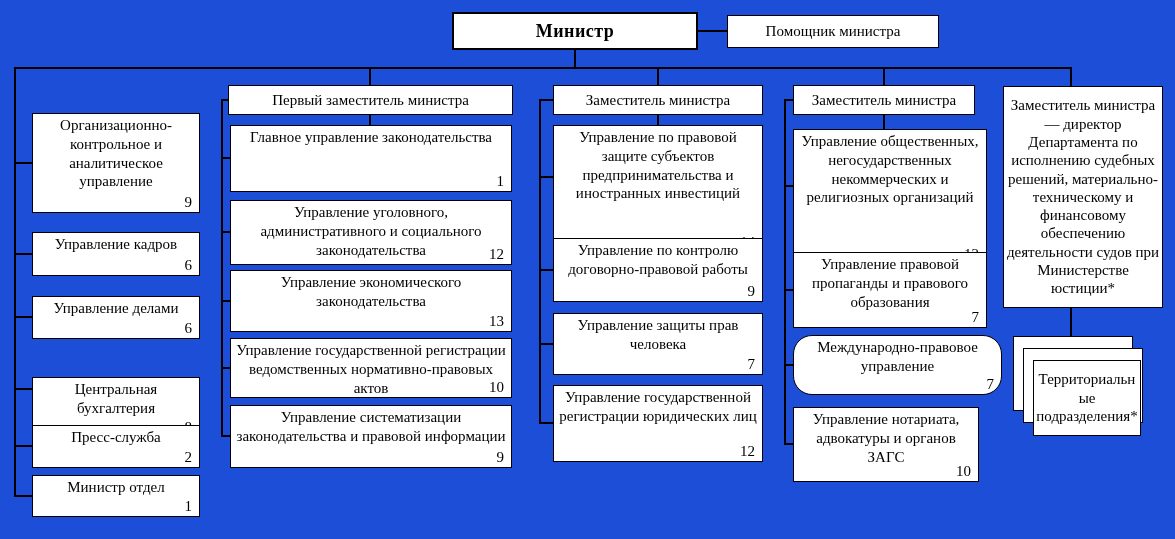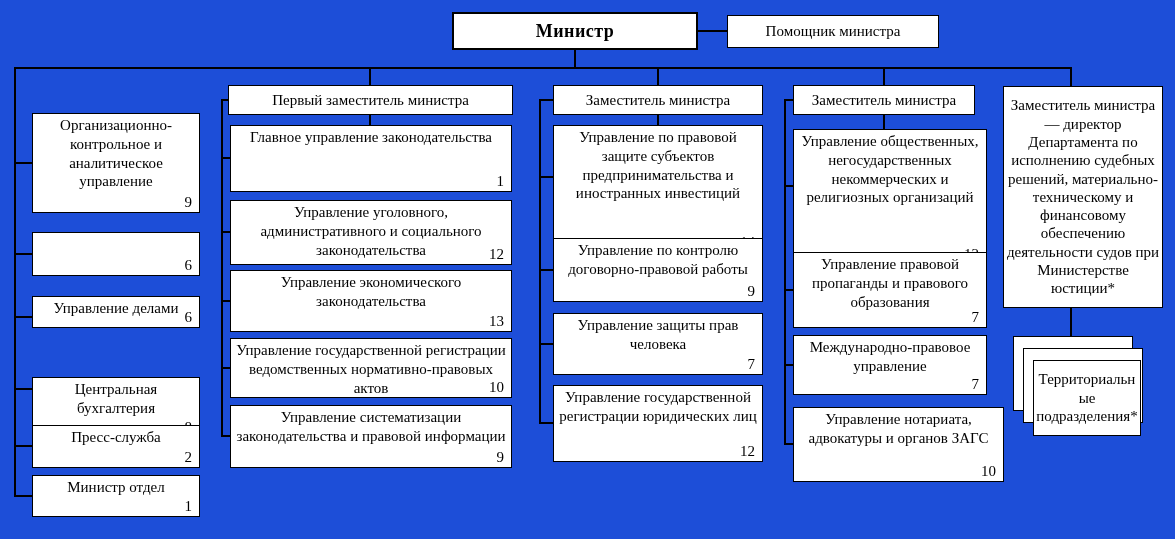--- a/index.html
+++ b/index.html
@@ -76,23 +76,24 @@
   </div>
   <div class="box hdr" style="left:727px;top:15px;width:212px;height:33px;">
     <span>Помощник министра</span>
   </div>
 
   <div class="box unit" style="left:32px;top:113px;width:168px;height:100px;">
     <div class="lbl">Организационно-контрольное и аналитическое управление</div>
     <div class="num">9</div>
   </div>
   <div class="box unit" style="left:32px;top:232px;width:168px;height:44px;">
+    <div class="lbl">Управление кадров</div>
     <div class="num">6</div>
   </div>
-  <div class="box unit" style="left:32px;top:296px;width:168px;height:32px;">
+  <div class="box unit" style="left:32px;top:296px;width:168px;height:43px;">
     <div class="lbl">Управление делами</div>
     <div class="num">6</div>
   </div>
   <div class="box unit" style="left:32px;top:377px;width:168px;height:61px;text-align:center;">
     <div class="lbl">Центральная бухгалтерия</div>
     <div class="num">8</div>
   </div>
   <div class="box unit" style="left:32px;top:425px;width:168px;height:43px;">
     <div class="lbl">Пресс-служба</div>
     <div class="num">2</div>
@@ -150,25 +151,25 @@
     <span>Заместитель министра</span>
   </div>
   <div class="box unit" style="left:793px;top:129px;width:194px;height:136px;">
     <div class="lbl">Управление общественных, негосударственных некоммерческих и религиозных организаций</div>
     <div class="num">12</div>
   </div>
   <div class="box unit" style="left:793px;top:252px;width:194px;height:76px;">
     <div class="lbl">Управление правовой пропаганды и правового образования</div>
     <div class="num">7</div>
   </div>
-  <div class="box unit" style="left:793px;top:335px;width:194px;height:60px;">
+  <div class="box unit" style="left:793px;top:335px;width:209px;height:60px;border-radius:19px;">
     <div class="lbl">Международно-правовое управление</div>
     <div class="num">7</div>
   </div>
-  <div class="box unit" style="left:793px;top:407px;width:211px;height:75px;">
+  <div class="box unit" style="left:793px;top:407px;width:186px;height:75px;">
     <div class="lbl">Управление нотариата, адвокатуры и органов ЗАГС</div>
     <div class="num">10</div>
   </div>
 
   <div class="box col5hdr" style="left:1003px;top:86px;width:160px;height:222px;">
     <span>Заместитель министра — директор Департамента по исполнению судебных решений, материально-техническому и финансовому обеспечению деятельности судов при Министерстве юстиции*</span>
   </div>
   <div class="stackbox" style="left:1013px;top:336px;width:120px;height:75px;"></div>
   <div class="stackbox" style="left:1023px;top:348px;width:120px;height:75px;"></div>
   <div class="stackbox terr" style="left:1033px;top:360px;width:108px;height:76px;">

